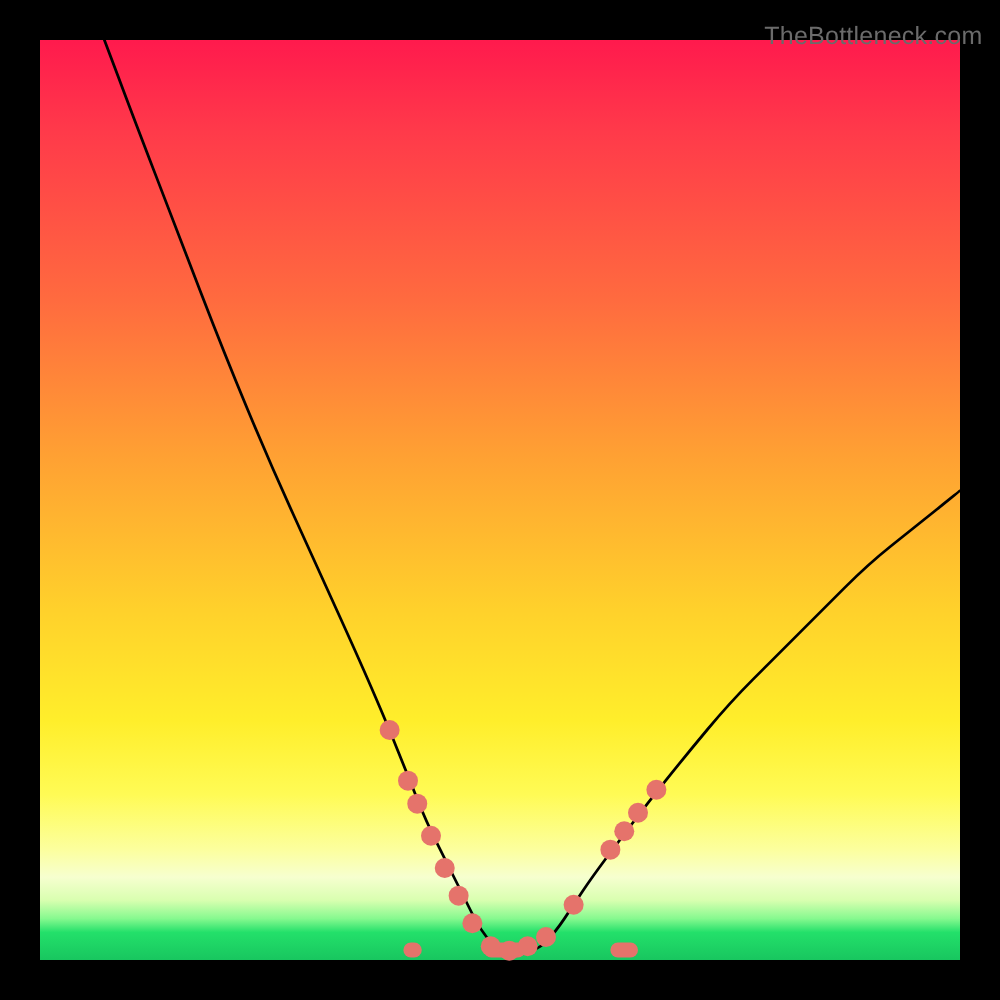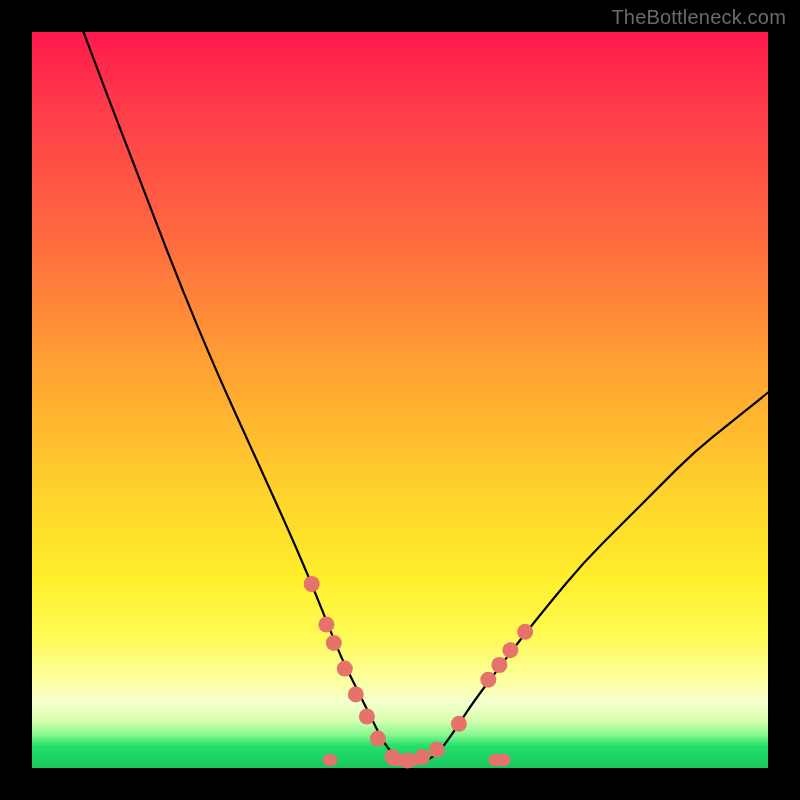--- a/index.html
+++ b/index.html
@@ -38,21 +38,21 @@
       #fcff9e 88%,
       #f6ffcf 91%,
       #d9ffb0 93.5%,
       #86f98f 95.5%,
       #23e06a 97%,
       #18c65f 100%
     );
   }
   .attribution {
     position: absolute;
-    top: 6px;
+    top: 18px;
     right: 14px;
     color: #6b6b6b;
     font-size: 20px;
     letter-spacing: 0.2px;
     user-select: none;
   }
   svg.curve {
     position: absolute;
     left: 0;
     top: 0;

